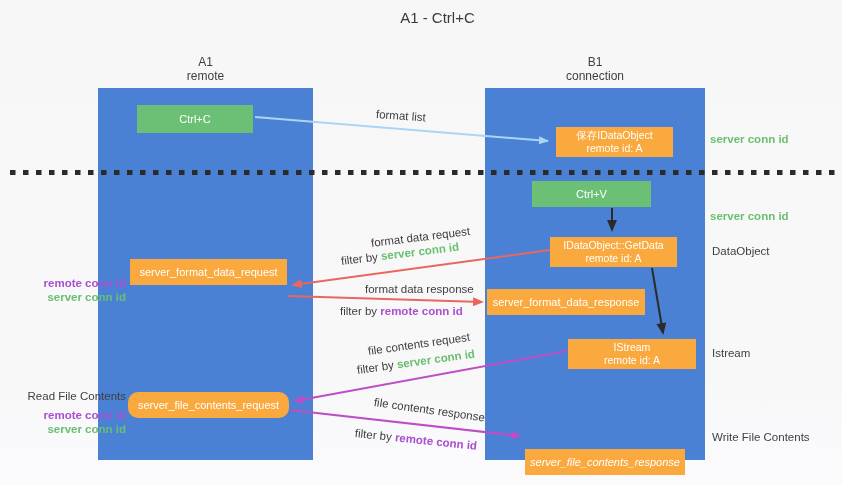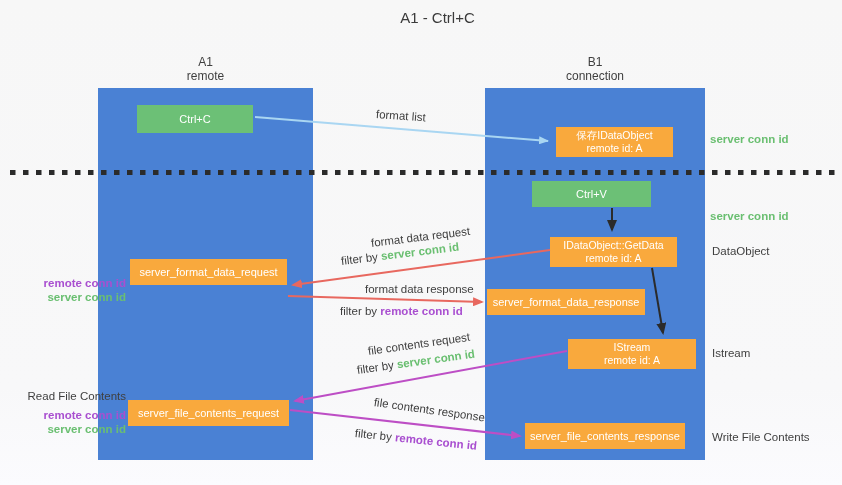--- a/index.html
+++ b/index.html
@@ -71,25 +71,25 @@
 
   <div class="node" style="left:487px; top:289px; width:158px; height:26px; background:#f9a93d;">
     <div>server_format_data_response</div>
   </div>
 
   <div class="node" style="left:568px; top:339px; width:128px; height:30px; background:#f9a93d; font-size:10.5px;">
     <div>IStream</div>
     <div>remote id: A</div>
   </div>
 
-  <div class="node" style="left:128px; top:400px; width:161px; height:26px; background:#f9a93d;">
+  <div class="node" style="left:128px; top:392px; width:161px; height:26px; background:#f9a93d;border-radius:10px;">
     <div>server_file_contents_request</div>
   </div>
 
-  <div class="node" style="left:525px; top:423px; width:160px; height:26px; background:#f9a93d;">
+  <div class="node" style="left:525px; top:449px; width:160px; height:26px; background:#f9a93d;font-style:italic;">
     <div>server_file_contents_response</div>
   </div>
 
   <div class="side-label bold-green" style="left:710px; top:133px; color:#6abf71;">server conn id</div>
   <div class="side-label bold-green" style="left:710px; top:210px; color:#6abf71;">server conn id</div>
   <div class="side-label" style="left:712px; top:245px;">DataObject</div>
   <div class="side-label" style="left:712px; top:347px;">Istream</div>
   <div class="side-label" style="left:712px; top:431px;">Write File Contents</div>
 
   <div class="side-label right-align bold-purple" style="right:749px; top:277px; color:#a94fd0;">remote conn id</div>

